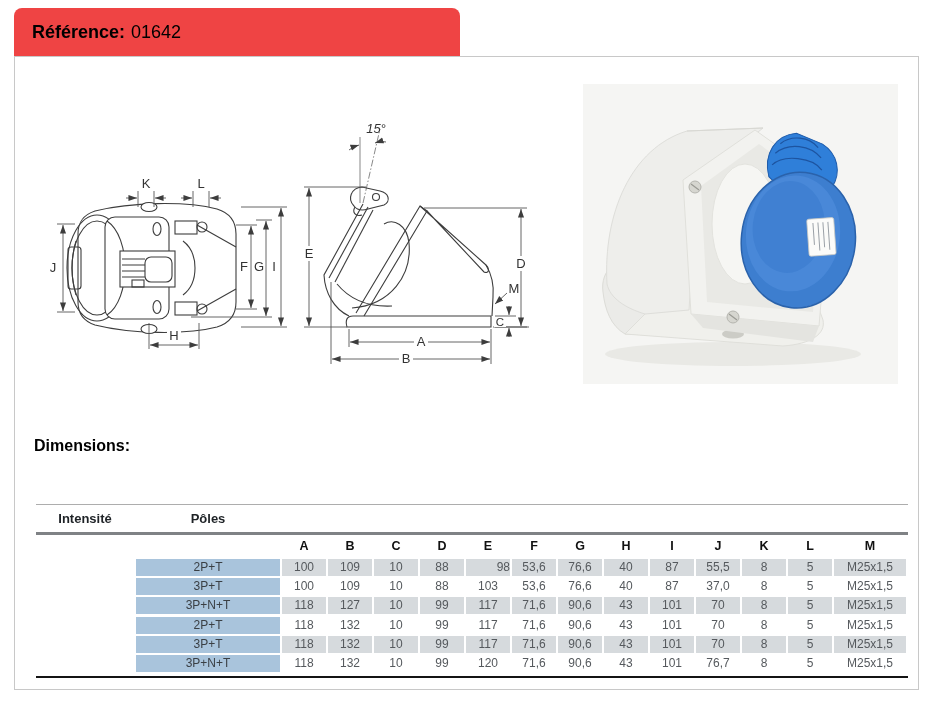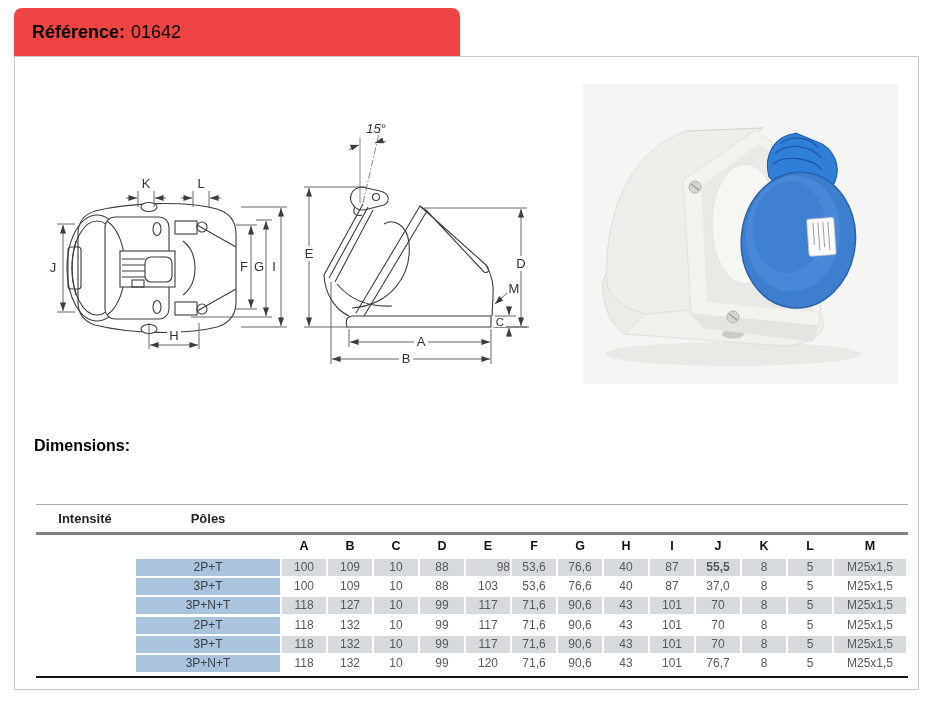--- a/index.html
+++ b/index.html
@@ -232,21 +232,21 @@
             <div class="cell poles" style="grid-area: 1 / 2;">2P+T</div>
             <div class="cell val shaded" style="grid-area: 1 / 3;">100</div>
             <div class="cell val shaded" style="grid-area: 1 / 4;">109</div>
             <div class="cell val shaded" style="grid-area: 1 / 5;">10</div>
             <div class="cell val shaded" style="grid-area: 1 / 6;">88</div>
             <div class="cell val shaded" style="grid-area: 1 / 7; text-align: right;">98</div>
             <div class="cell val shaded" style="grid-area: 1 / 8;">53,6</div>
             <div class="cell val shaded" style="grid-area: 1 / 9;">76,6</div>
             <div class="cell val shaded" style="grid-area: 1 / 10;">40</div>
             <div class="cell val shaded" style="grid-area: 1 / 11;">87</div>
-            <div class="cell val shaded" style="grid-area: 1 / 12; font-weight: bold;">55,5</div>
+            <div class="cell val shaded" style="grid-area: 1 / 12;">55,5</div>
             <div class="cell val shaded" style="grid-area: 1 / 13;">8</div>
             <div class="cell val shaded" style="grid-area: 1 / 14;">5</div>
             <div class="cell val shaded" style="grid-area: 1 / 15;">M25x1,5</div>
             <div class="cell poles" style="grid-area: 2 / 2;">3P+T</div>
             <div class="cell val" style="grid-area: 2 / 3;">100</div>
             <div class="cell val" style="grid-area: 2 / 4;">109</div>
             <div class="cell val" style="grid-area: 2 / 5;">10</div>
             <div class="cell val" style="grid-area: 2 / 6;">88</div>
             <div class="cell val" style="grid-area: 2 / 7;">103</div>
             <div class="cell val" style="grid-area: 2 / 8;">53,6</div>

